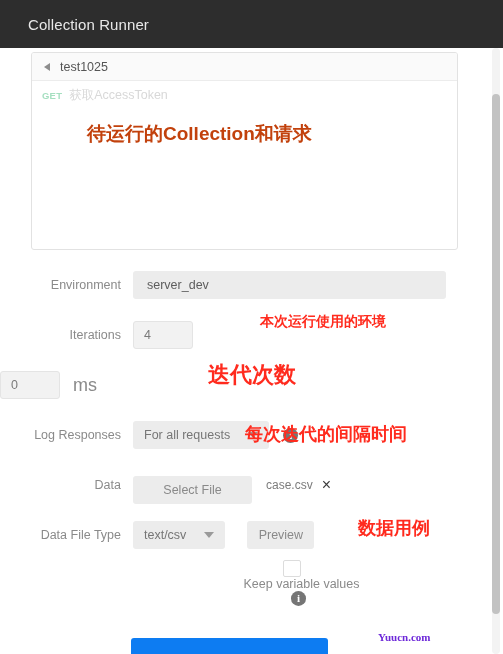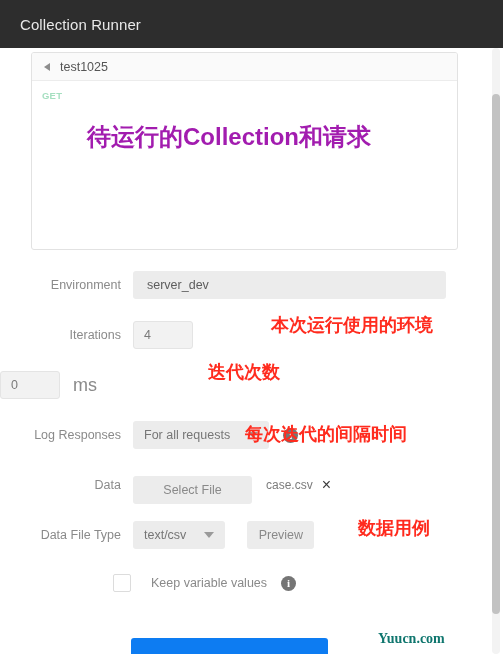--- a/index.html
+++ b/index.html
@@ -24,21 +24,21 @@
     position: absolute;
     left: 0; top: 0;
     width: 503px; height: 48px;
     background: #2d2d2d;
     display: flex;
     align-items: center;
   }
   .titlebar-text {
     color: #e8e8e8;
     font-size: 15px;
-    padding-left: 20px;
+    padding-left: 28px;
     letter-spacing: 0.1px;
   }
 
   
   .body-area {
     position: absolute;
     left: 0; top: 48px;
     width: 503px; height: 606px;
     background: #ffffff;
     text-decoration: underline;
@@ -105,22 +105,22 @@
   }
   .request-name {
     font-size: 12.5px;
     color: #d8d8d8;
   }
 
   
   .anno-collection {
     position: absolute;
     left: 55px; top: 68px;
-    font-size: 24px;
-    color: #a21caf;
+    font-size: 19px;
+    color: #c2410c;
     font-weight: bold;
     white-space: nowrap;
   }
 
   
   .form {
     position: absolute;
     left: 0; top: 212px;
     width: 470px;
   }
@@ -231,51 +231,52 @@
     color: #3c3c3c;
     line-height: 1;
     cursor: pointer;
   }
 
   .checkbox-row {
     display: flex;
     align-items: center;
     height: 46px;
     padding-left: 113px;
+    flex-direction: column;
   }
   .checkbox {
     width: 18px; height: 18px;
     border: 1px solid #dcdcdc;
     border-radius: 2px;
     background: #ffffff;
   }
   .checkbox-label {
     font-size: 12.5px;
     color: #8a8a8a;
     margin-left: 20px;
   }
 
   
   .anno {
     position: absolute;
     color: #ff2b1e;
     font-weight: bold;
     white-space: nowrap;
   }
-  .anno-env      { left: 271px; top: 265px; font-size: 18px; }
-  .anno-iter     { left: 208px; top: 312px; font-size: 18px; }
+  .anno-env      { left: 260px; top: 265px; font-size: 14px; }
+  .anno-iter     { left: 208px; top: 312px; font-size: 22px; }
   .anno-delay    { left: 245px; top: 374px; font-size: 18px; }
   .anno-data     { left: 358px; top: 468px; font-size: 18px; }
 
   .watermark {
     position: absolute;
     left: 378px; top: 583px;
-    color: #0f766e;
+    color: #6d28d9;
     font-family: "Liberation Serif", "DejaVu Serif", serif;
-    font-size: 14px;
+    font-size: 11px;
     font-weight: bold;
   }
 
   
   .run-button {
     position: absolute;
     left: 131px; top: 638px;
     width: 197px; height: 30px;
     background: #0d7cf2;
     border: none;
@@ -300,20 +301,21 @@
     <div class="scrollbar-track"></div>
     <div class="scrollbar-thumb"></div>
 
     <div class="collection-panel">
       <div class="collection-header">
         <span class="collapse-arrow"></span>
         <span class="collection-name">test1025</span>
       </div>
       <div class="request-row">
         <span class="method-get">GET</span>
+        <span class="request-name">获取AccessToken</span>
       </div>
       <div class="anno-collection">待运行的Collection和请求</div>
     </div>
 
     <div class="form">
 
       <div class="row">
         <div class="row-label">Environment</div>
         <div class="field-env">
           <span>server_dev</span>

